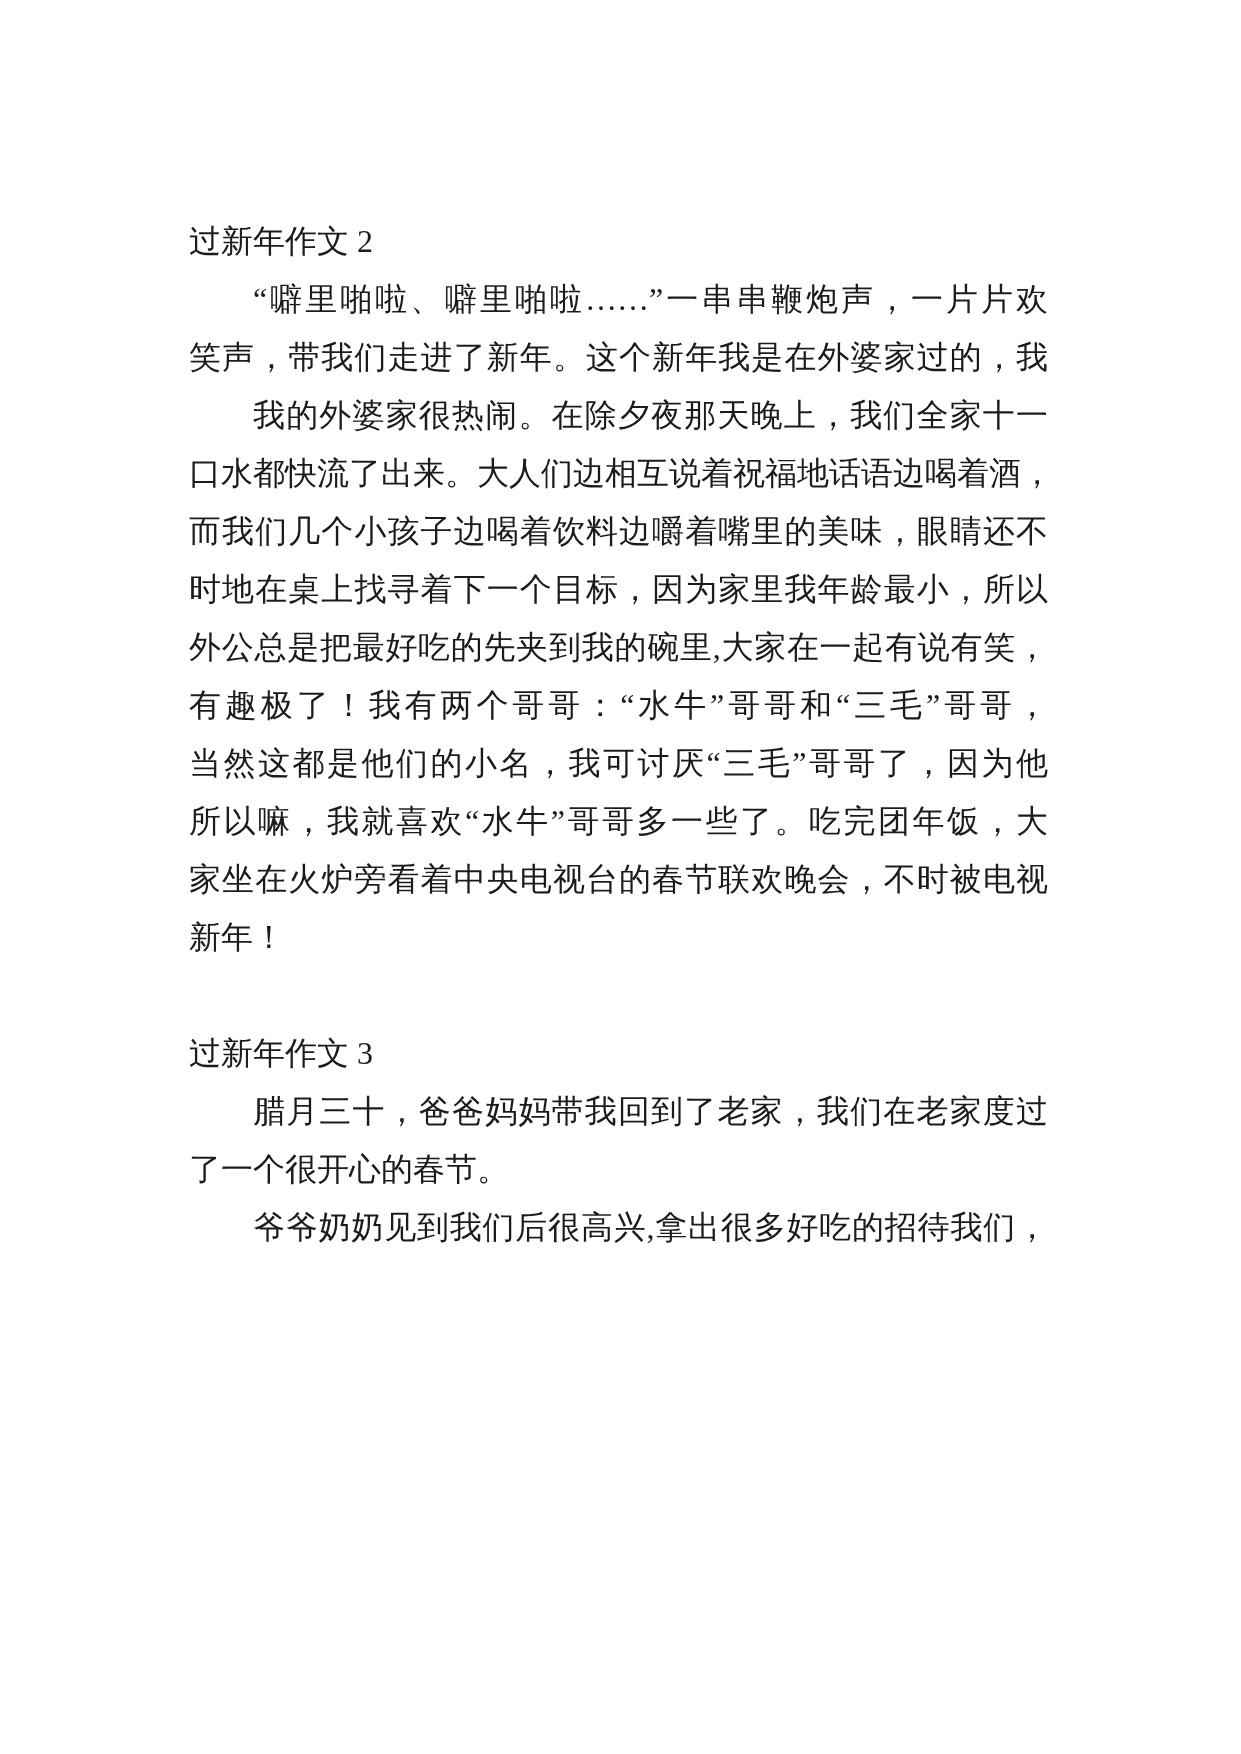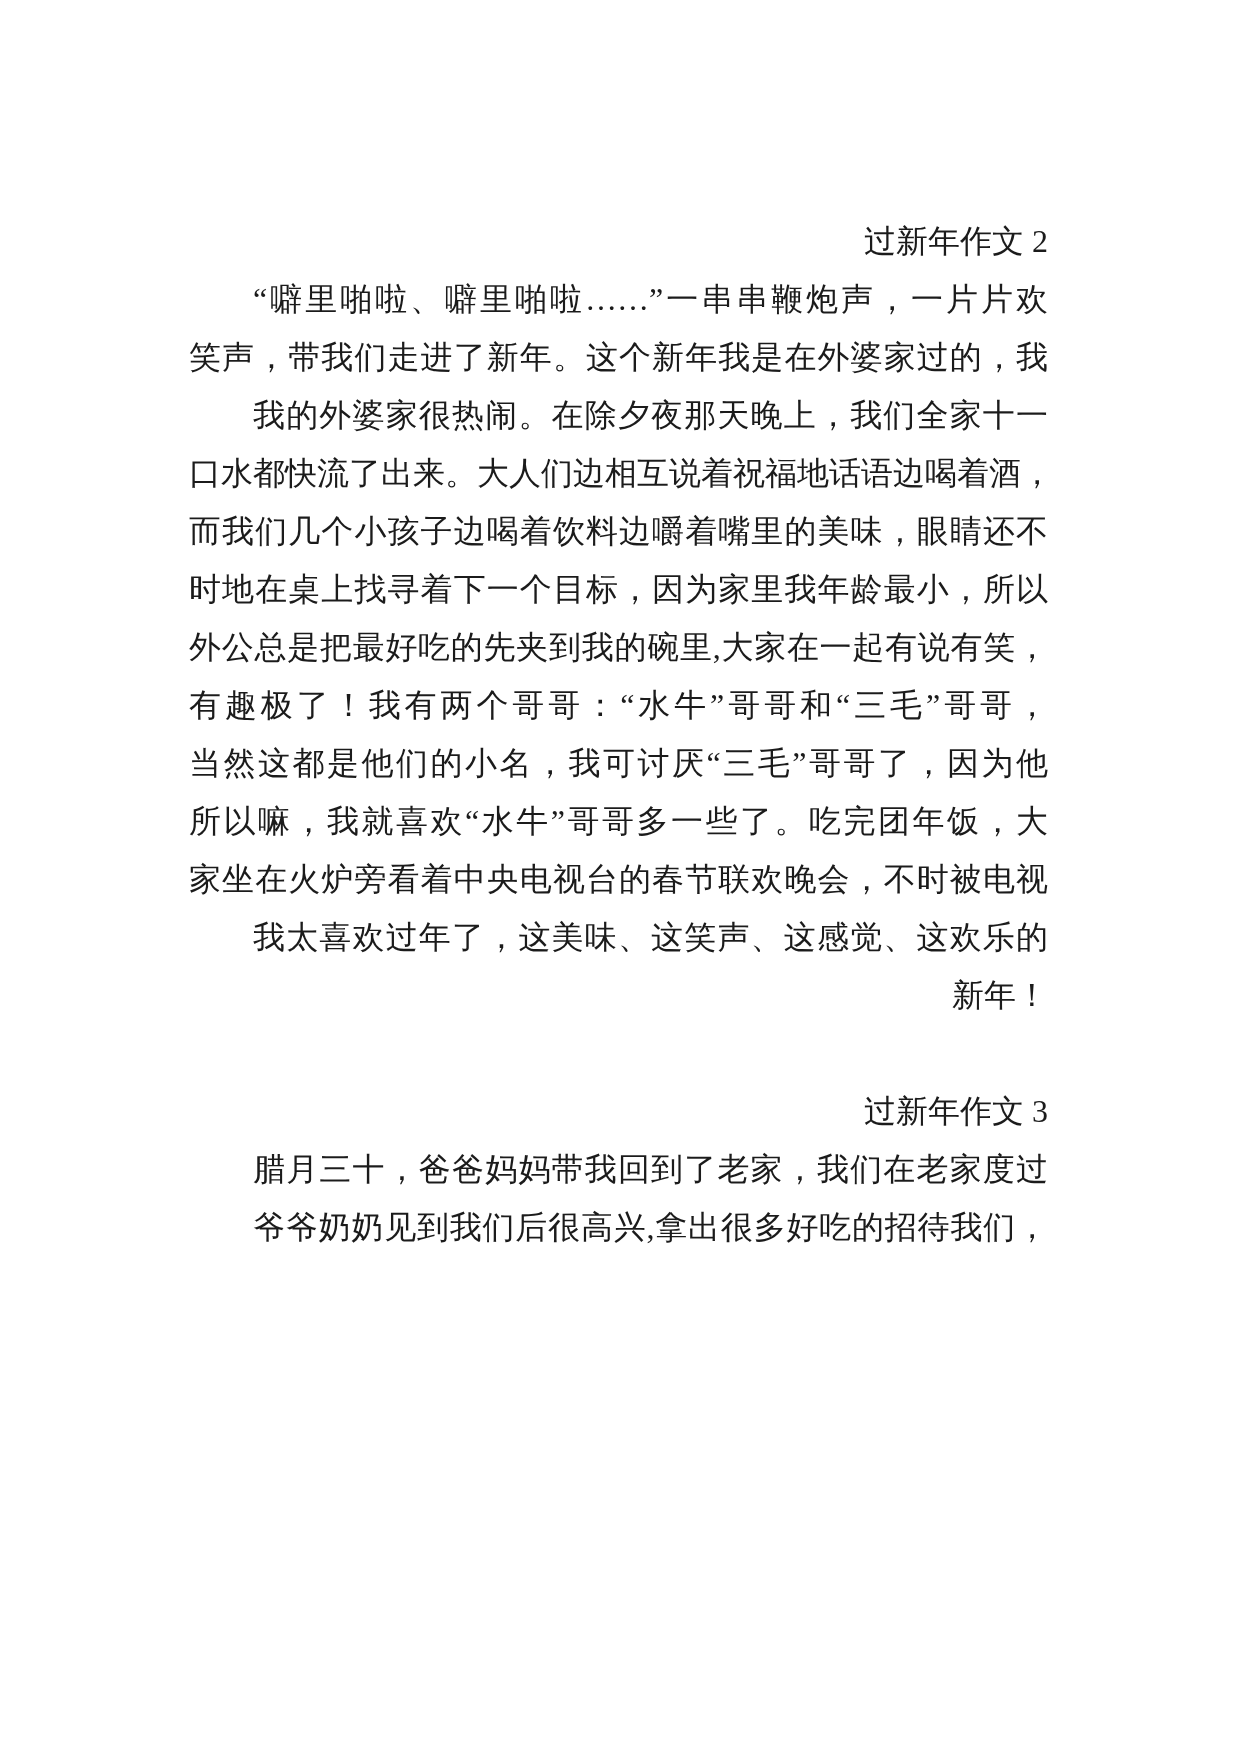--- a/index.html
+++ b/index.html
@@ -25,21 +25,21 @@
     width: 859px;
     color: #1b1b1b;
     font-family: "Liberation Serif", "DejaVu Serif", serif;
     font-size: 32px;
     font-weight: 400;
   }
   .line {
     height: 58px;
     line-height: 58px;
     white-space: nowrap;
-    text-align: right;
+    text-align: left;
   }
   
   .j {
     text-align: justify;
     text-align-last: justify;
     -moz-text-align-last: justify;
     text-justify: inter-character;
   }
   
   .indent {
@@ -63,25 +63,25 @@
     <div class="line j indent">我的外婆家很热闹。在除夕夜那天晚上，我们全家十一</div>
     <div class="line j">口水都快流了出来。大人们边相互说着祝福地话语边喝着酒，</div>
     <div class="line j">而我们几个小孩子边喝着饮料边嚼着嘴里的美味，眼睛还不</div>
     <div class="line j">时地在桌上找寻着下一个目标，因为家里我年龄最小，所以</div>
     <div class="line j">外公总是把最好吃的先夹到我的碗里,大家在一起有说有笑，</div>
     <div class="line j">有趣极了！我有两个哥哥：“水牛”哥哥和“三毛”哥哥，</div>
     <div class="line j">当然这都是他们的小名，我可讨厌“三毛”哥哥了，因为他</div>
     <div class="line j">所以嘛，我就喜欢“水牛”哥哥多一些了。吃完团年饭，大</div>
     <div class="line j">家坐在火炉旁看着中央电视台的春节联欢晚会，不时被电视</div>
 
-    <div class="line j indent">我太喜欢过年了，这美味、这笑声、这感觉、这欢乐的</div>
     <div class="line">新年！</div>
 
     <div class="line blank"></div>
 
     <div class="line">过新年作文 3</div>
 
     <div class="line j indent">腊月三十，爸爸妈妈带我回到了老家，我们在老家度过</div>
+    <div class="line">了一个很开心的春节。</div>
 
     <div class="line j indent">爷爷奶奶见到我们后很高兴,拿出很多好吃的招待我们，</div>
 
   </div>
 </div>
 
 </body></html>

